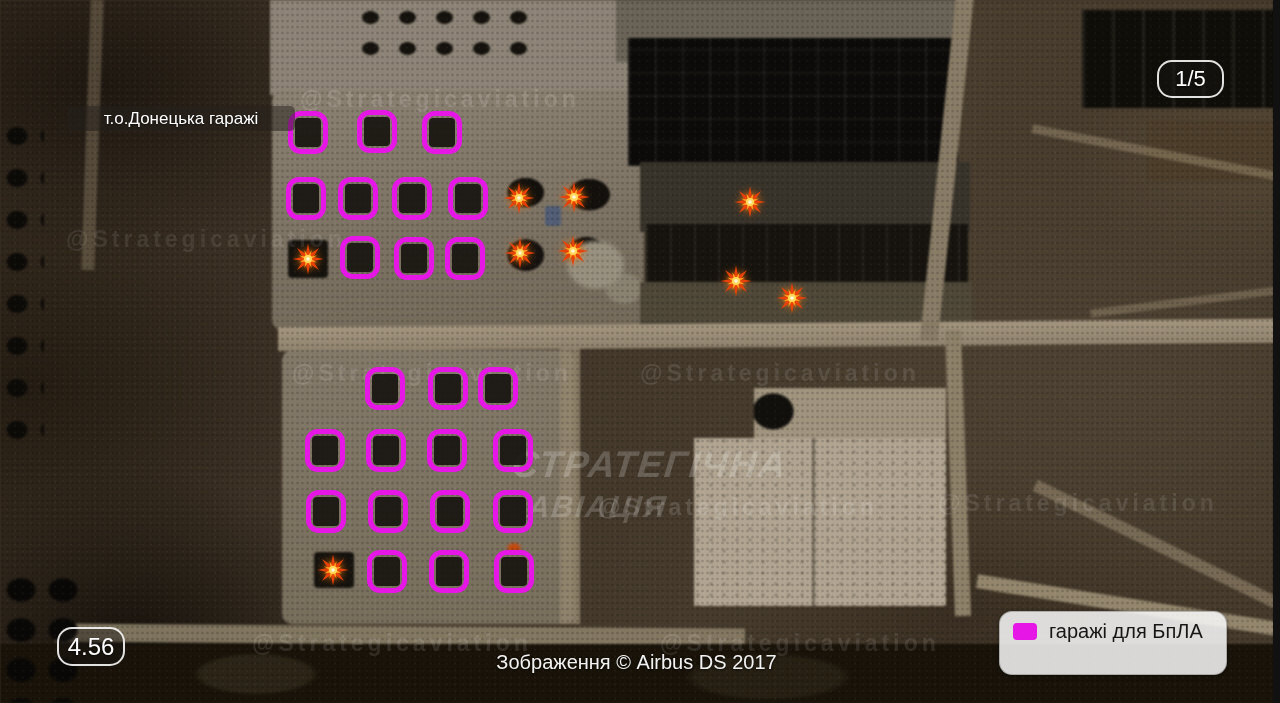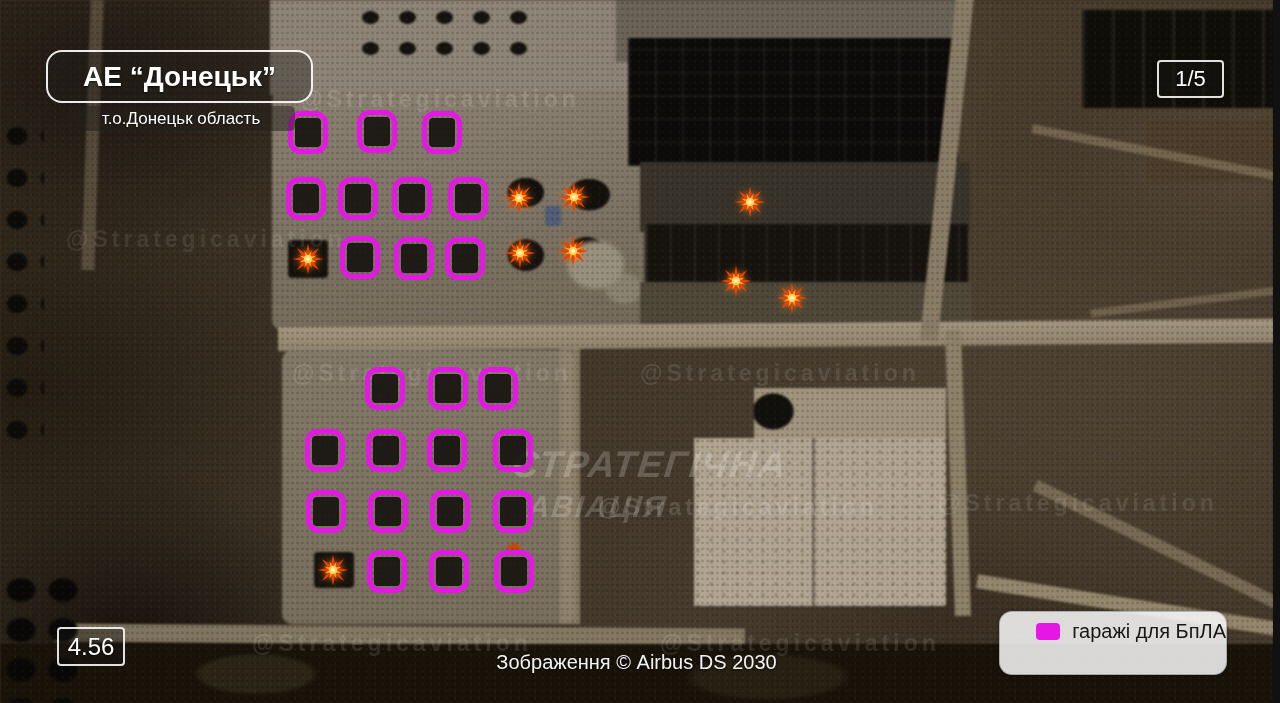--- a/index.html
+++ b/index.html
@@ -122,30 +122,30 @@
   
   .label-layer{position:absolute;inset:0}
   .title-box{position:absolute;left:46px;top:50px;width:267px;height:53px;
     background:rgba(35,32,28,.38);border:2px solid rgba(255,255,255,.92);border-radius:16px;
     display:flex;align-items:center;justify-content:center;color:#fff;font-weight:bold;
     font-size:28px;text-shadow:0 1px 2px rgba(0,0,0,.65)}
   .subtitle-bar{position:absolute;left:67px;top:106px;width:228px;height:25px;
     background:rgba(35,32,28,.5);border-radius:5px;display:flex;align-items:center;
     justify-content:center;color:#fff;font-size:17px;text-shadow:0 1px 2px rgba(0,0,0,.6)}
   .pill{position:absolute;background:rgba(25,22,18,.42);border:2px solid rgba(255,255,255,.88);
-    border-radius:4px;display:flex;align-items:center;justify-content:center;color:#fff;
+    border-radius:15px;display:flex;align-items:center;justify-content:center;color:#fff;
     text-shadow:0 1px 2px rgba(0,0,0,.6)}
   .page-box{left:1157px;top:60px;width:67px;height:38px;font-size:22px}
   .date-box{left:57px;top:627px;width:68px;height:39px;font-size:24px}
   .attribution{position:absolute;left:50%;top:651px;transform:translateX(-50%);
     color:rgba(255,255,255,.95);font-size:20px;text-shadow:0 1px 3px rgba(0,0,0,.75);
     white-space:nowrap}
   .legend-box{position:absolute;left:999px;top:611px;width:228px;height:64px;
     background:rgba(250,250,250,.85);border:1px solid rgba(140,140,140,.6);border-radius:13px;
-    padding:7px 0 7px 13px;display:flex;flex-direction:row;justify-content:flex-end;
+    padding:7px 0 7px 13px;display:flex;flex-direction:row;justify-content:flex-start;
     color:#161616;font-size:20px;box-shadow:0 1px 4px rgba(0,0,0,.3)}
   .legend-row{display:flex;align-items:center;gap:12px;height:24px}
   .legend-swatch{width:24px;height:17px;border-radius:4px;background:var(--magenta);flex:0 0 auto}
   .legend-star{width:24px;height:24px;display:flex;align-items:center;justify-content:center;flex:0 0 auto}
 </style>
 </head>
 <body>
 
 <div class="stage">
 
@@ -324,33 +324,30 @@
   </svg></div>
       <div class="damage-marker" style="left: 317px; top: 554px;"><svg viewBox="0 0 32 32" width="32" height="32" xmlns="http://www.w3.org/2000/svg">
     <polygon class="star-outer" points="16,0.5 18.1,10.9 27,5 21.1,13.9 31.5,16 21.1,18.1 27,27 18.1,21.1 16,31.5 13.9,21.1 5,27 10.9,18.1 0.5,16 10.9,13.9 5,5 13.9,10.9"></polygon>
     <polygon class="star-mid" points="16,12.5 19.6,7.2 18.5,13.5 24.8,12.4 19.5,16 24.8,19.6 18.5,18.5 19.6,24.8 16,19.5 12.4,24.8 13.5,18.5 7.2,19.6 12.5,16 7.2,12.4 13.5,13.5 12.4,7.2"></polygon>
     <circle class="star-core" cx="16" cy="16" r="4"></circle>
     <circle class="star-hot" cx="16" cy="16" r="1.8"></circle>
   </svg></div>
     </div>
 
   <div class="label-layer">
-    <div class="title-box">
-      <span>АЕ “Донецьк”</span>
-    </div>
     <div class="subtitle-bar">
-      <span>т.о.Донецьк область</span>
+      <span>т.о.Донецька гаражі</span>
     </div>
     <div class="pill page-box">
       <span>1/5</span>
     </div>
     <div class="pill date-box">
       <span>4.56</span>
     </div>
-    <div class="attribution">Зображення © Airbus DS 2030</div>
+    <div class="attribution">Зображення © Airbus DS 2017</div>
 
     <div class="legend-box">
       <div class="legend-row">
         <span class="legend-swatch"></span>
         <span>гаражі для БпЛА</span>
       </div>
     </div>
   </div>
 
 </div>

